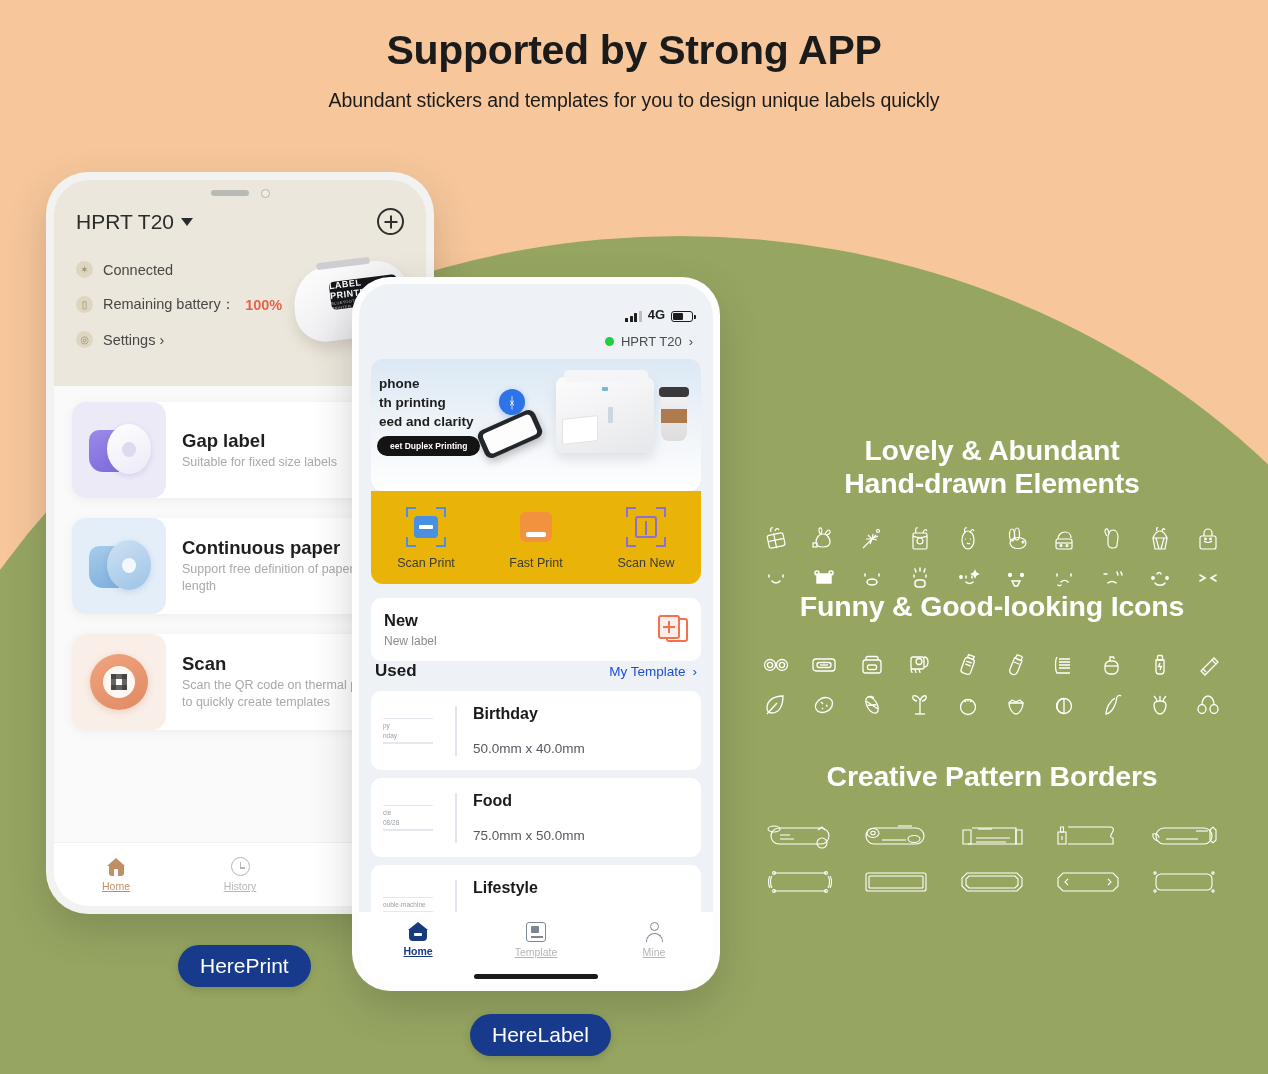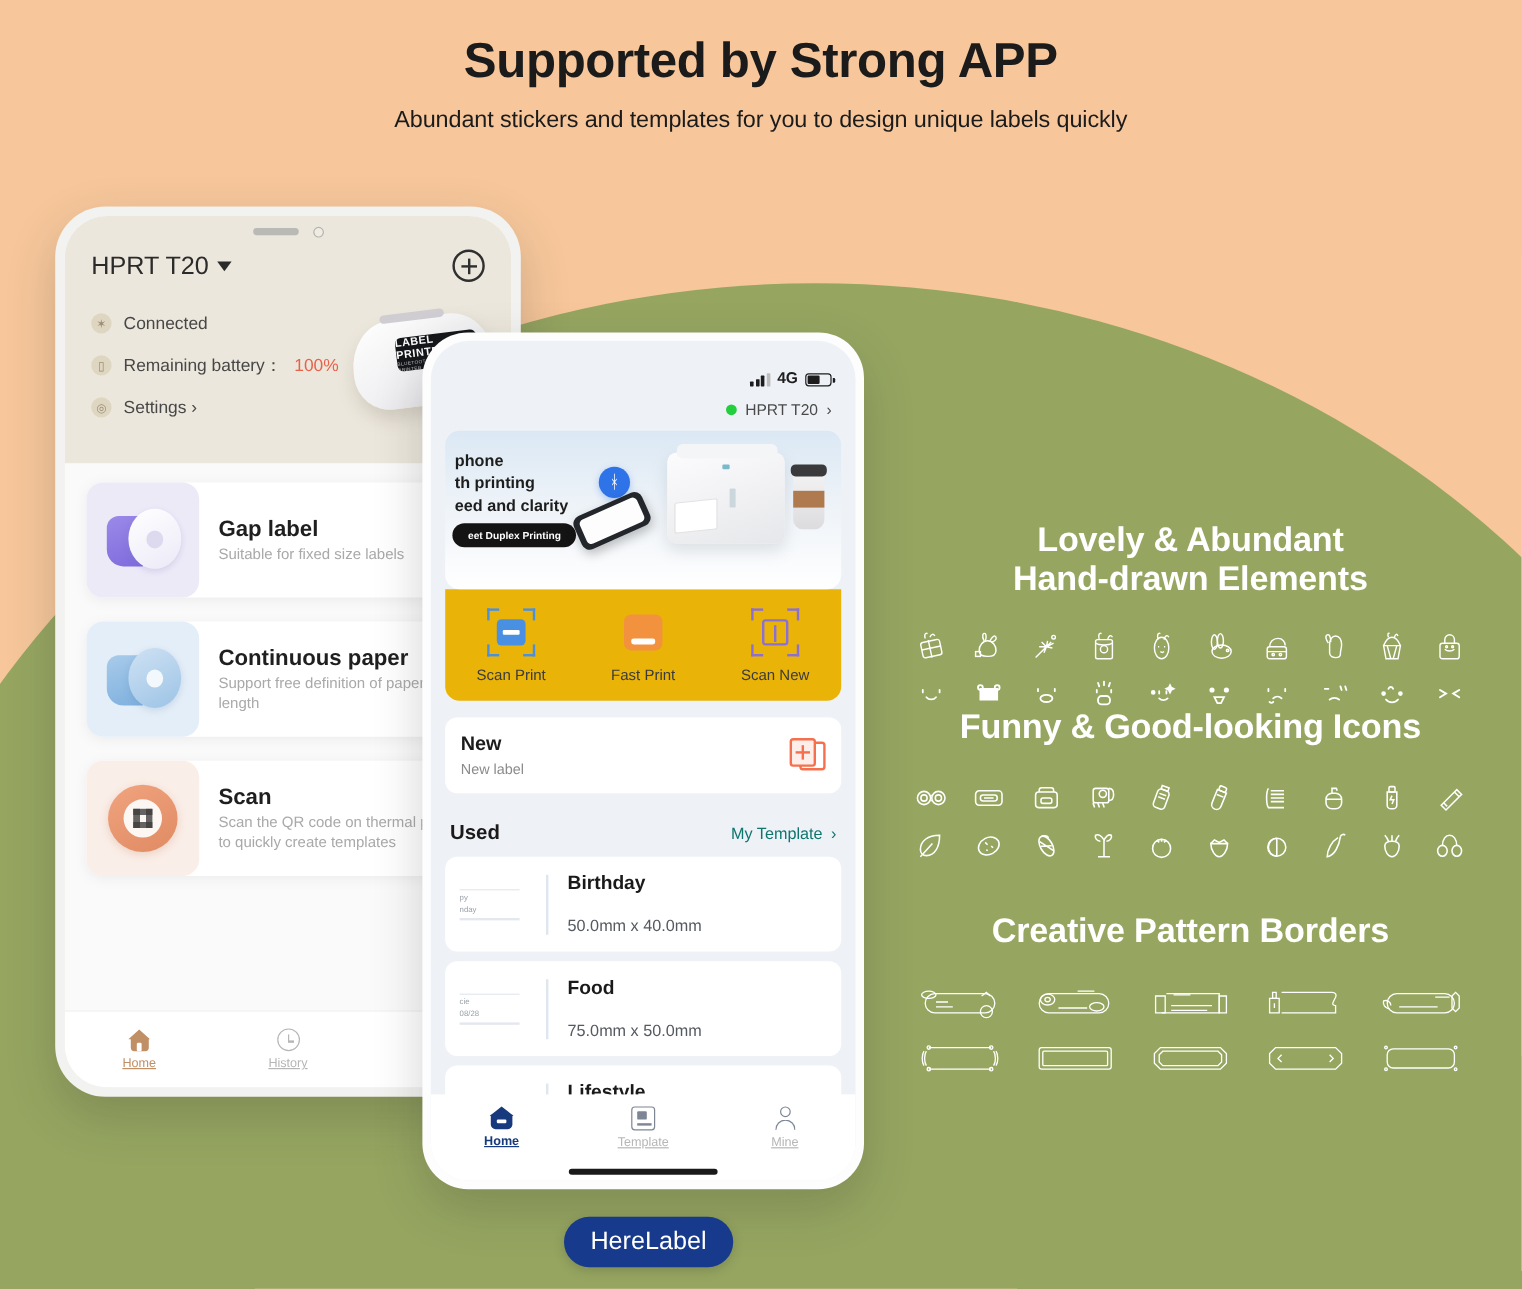--- a/index.html
+++ b/index.html
@@ -86,21 +86,21 @@
   }
   .plus-btn::before { width: 13px; height: 2px; }
   .plus-btn::after { width: 2px; height: 13px; }
   .p1-rows { margin-top: 26px; }
   .p1-row { display: flex; align-items: center; gap: 10px; margin-bottom: 17px; font-size: 14.5px; color: #474747; }
   .p1-row .ic {
     width: 17px; height: 17px; border-radius: 50%;
     background: #dfd6c2; color: #9a8e74; font-size: 10px;
     display: flex; align-items: center; justify-content: center; flex: 0 0 auto;
   }
-  .batt-val { color: #e8624a; font-weight: 400; }
+  .batt-val { color: #e8624a; font-weight: 700; }
   .p1-printer {
     position: absolute; right: 8px; top: 74px;
     width: 132px; height: 92px;
   }
   .pr-body {
     position: absolute; left: 8px; top: 10px; width: 118px; height: 74px;
     background: linear-gradient(150deg,#ffffff 0%,#f0eff1 55%,#dedde1 100%);
     border-radius: 34px 34px 30px 30px / 40px 40px 30px 30px;
     box-shadow: 0 8px 14px rgba(120,110,95,.22);
     transform: rotate(-7deg);
@@ -312,24 +312,24 @@
   .stack-ic .fr { position:absolute; left:0; top:0; width:22px; height:24px; border:2px solid; border-radius:3px; background:#fff; }
   .stack-ic.blue .bk, .stack-ic.blue .fr { border-color: #4a90e2; }
   .stack-ic.blue .fr::after { content:""; position:absolute; left:4px; top:4px; width:9px; height:8px; background:#4a90e2; border-radius:1px; }
   .stack-ic.blue .fr::before { content:""; position:absolute; left:4px; bottom:4px; width:13px; height:2px; background:#4a90e2; }
   .stack-ic.orange .bk, .stack-ic.orange .fr { border-color: #f4704e; }
   .stack-ic.orange .fr { background: #fdeee9; }
   .stack-ic.orange .fr::after { content:""; position:absolute; left:8px; top:4px; width:2px; height:12px; background:#f4704e; }
   .stack-ic.orange .fr::before { content:""; position:absolute; left:3px; top:9px; width:12px; height:2px; background:#f4704e; }
   .p2-recent-hdr {
     display: flex; align-items: center; justify-content: space-between;
-    margin: 23px 16px 10px 16px;
+    margin: 0 16px 10px 16px;
   }
   .p2-recent-hdr .rl { font-size: 17px; font-weight: bold; color: #1a1a1a; }
-  .p2-recent-hdr .rr { font-size: 13.5px; color: #0f766e; display: flex; align-items: center; gap: 7px; }
+  .p2-recent-hdr .rr { font-size: 13.5px; color: #1d4ed8; display: flex; align-items: center; gap: 7px; }
   .reccard {
     background: #fff; margin: 0 12px 8px 12px; border-radius: 10px;
     display: flex; align-items: center; padding: 14px 12px; min-height: 76px;
   }
   .recprev {
     width: 74px; height: 50px; border-right: 2px solid #dfe6ee;
     display: flex; flex-direction: column; justify-content: center;
     padding-right: 10px; gap: 3px;
   }
   .recprev span { display: block; font-size: 6.5px; color: #9aa0a8; }
@@ -1153,15 +1153,16 @@
                 <circle cx="9" cy="26" r="1.1"></circle>
                 <circle cx="67" cy="26" r="1.1"></circle>
               </g>
             </svg>
           </div>
       </div>
     </div>
 
   </div>
 
+  <div class="pill" id="pill1">HerePrint</div>
   <div class="pill" id="pill2">HereLabel</div>
 
 </div>
 
 </body></html>

